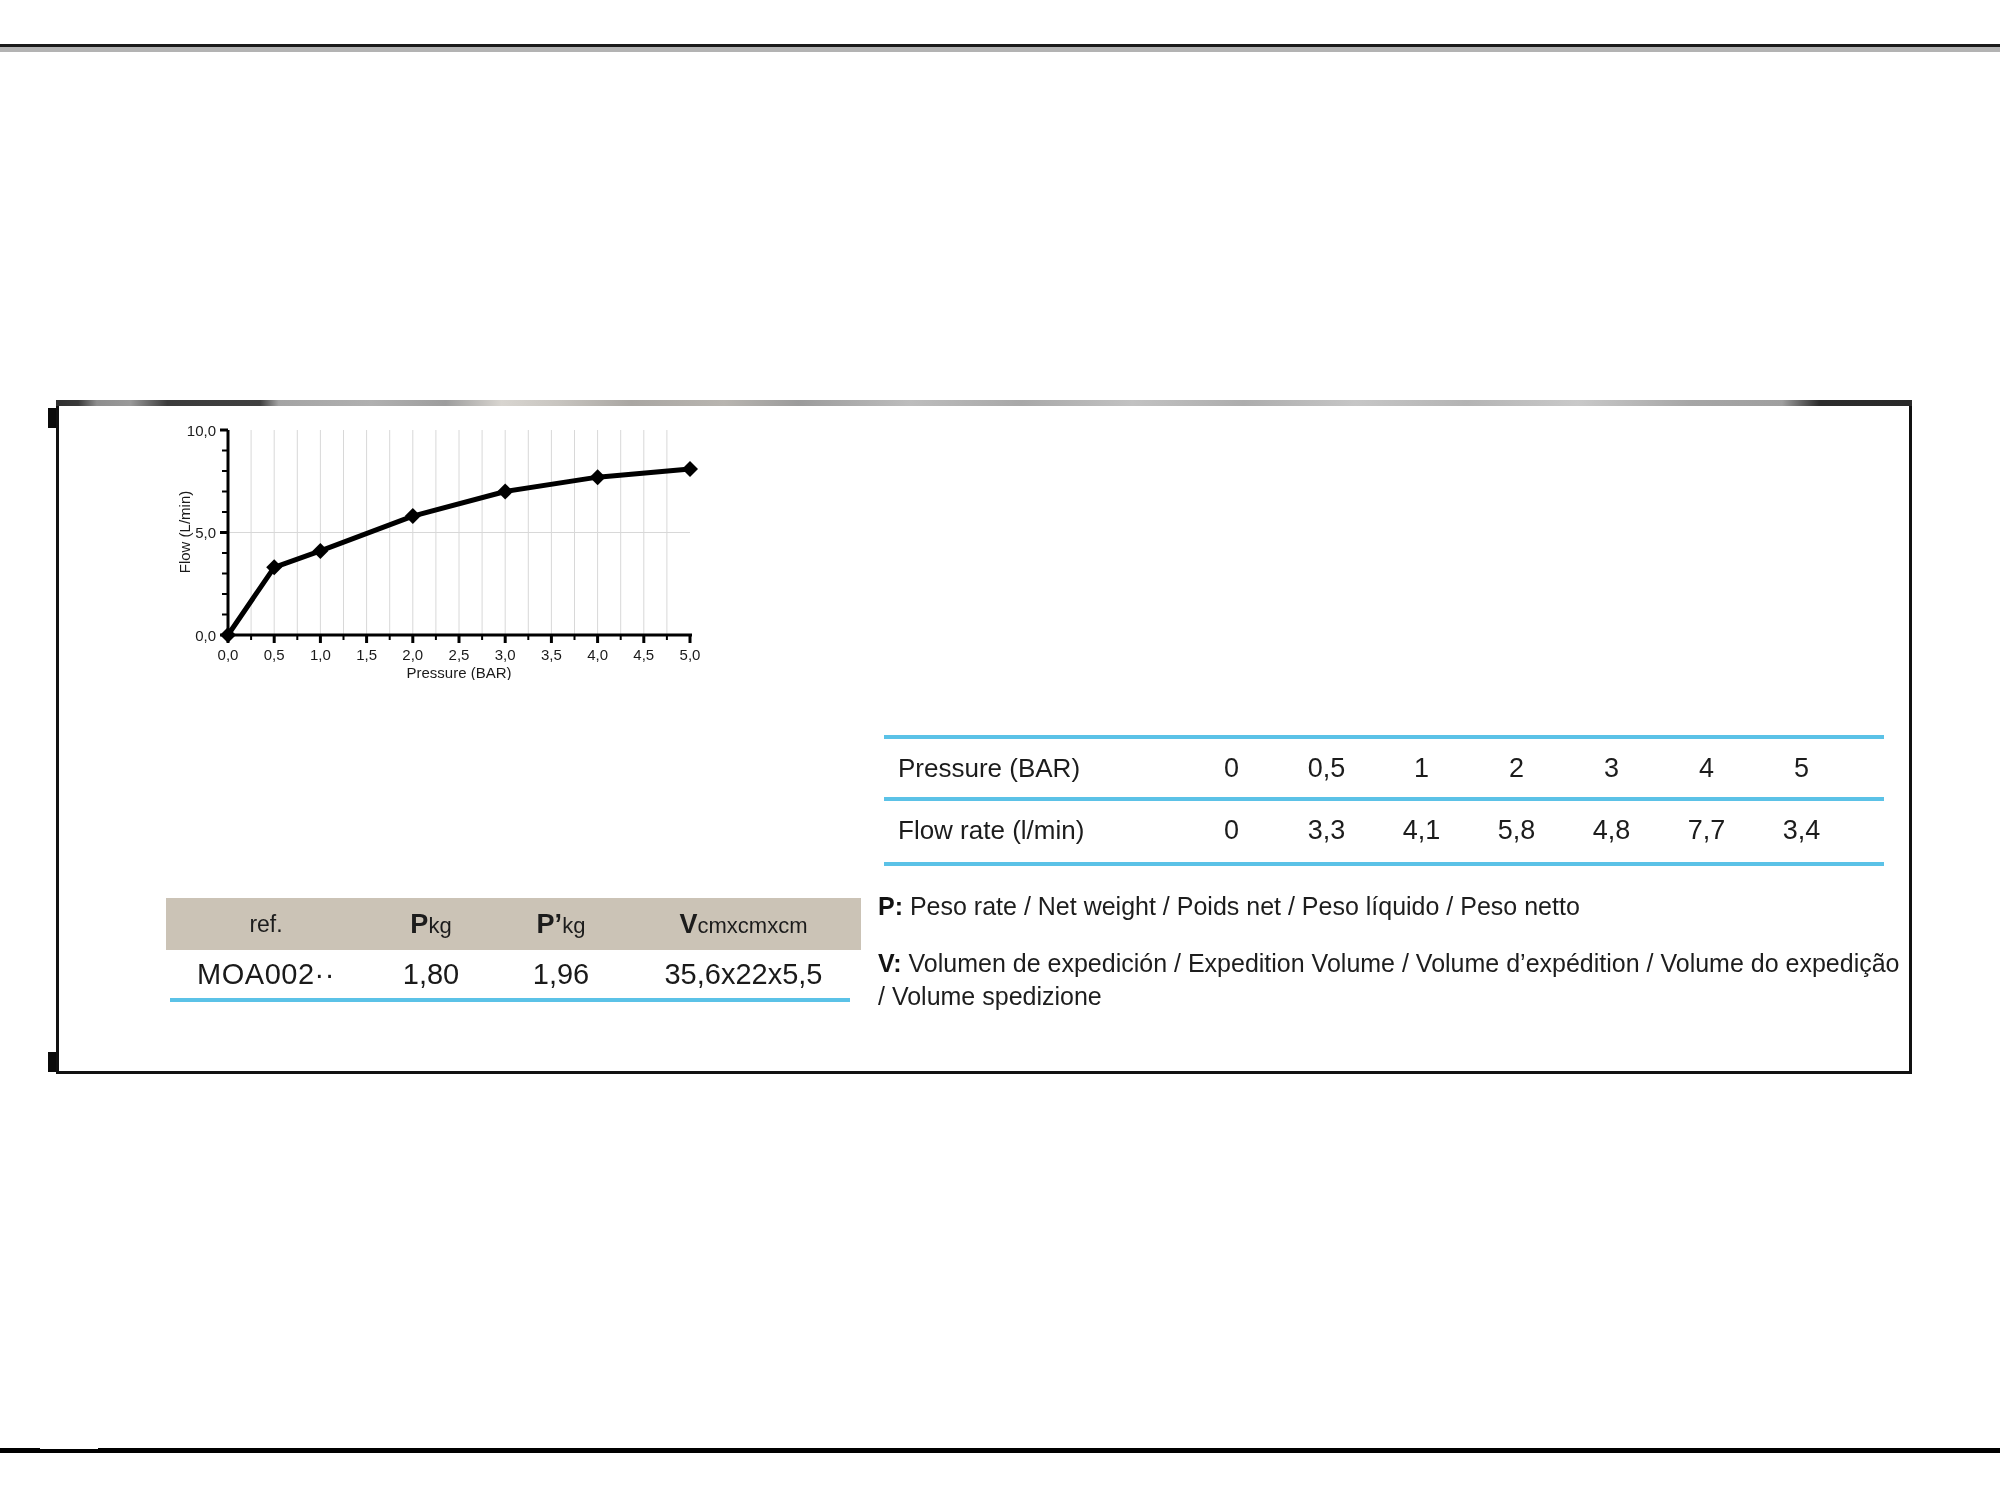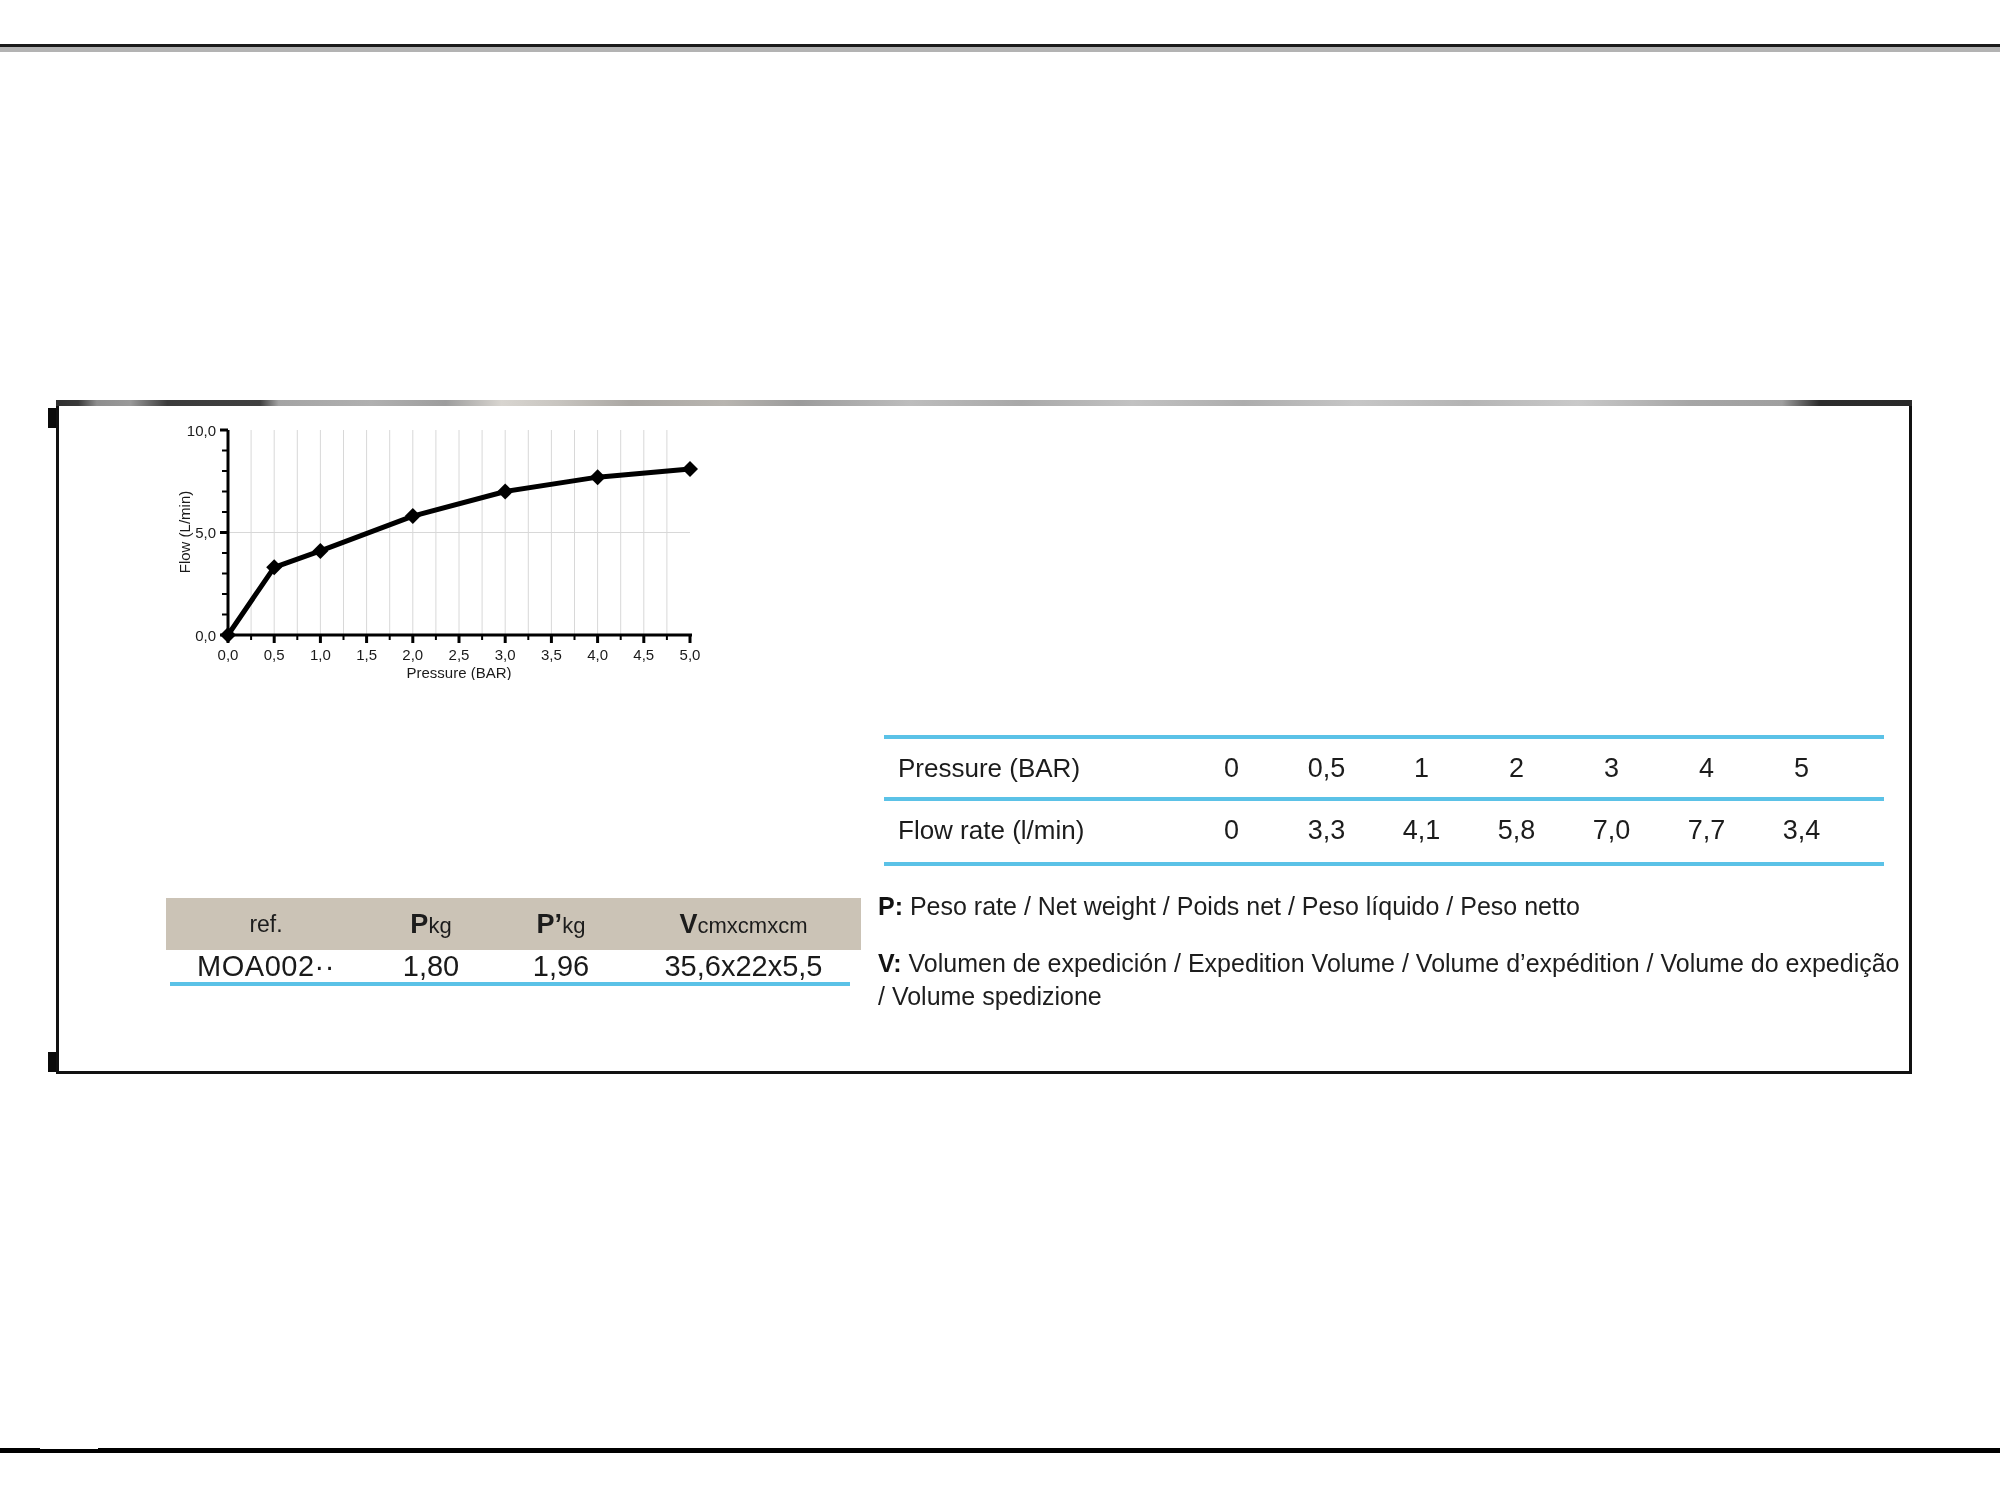--- a/index.html
+++ b/index.html
@@ -141,21 +141,21 @@
     left: 166px; top: 898px;
     width: 695px;
   }
   .ref-head {
     background: #cbc3b6;
     height: 52px;
     display: flex;
     align-items: center;
   }
   .ref-body {
-    height: 32px;
+    height: 48px;
     display: flex;
     align-items: center;
     background: #ffffff;
   }
   .ref-underline {
     height: 4px;
     background: #5bc2e7;
     width: 680px;
     margin-left: 4px;
   }
@@ -306,21 +306,21 @@
   <div class="cell-val">4</div>
   <div class="cell-val">5</div>
 </div>
 
 <div class="dt-row dt-row-b">
   <div class="cell-label">Flow rate (l/min)</div>
   <div class="cell-val">0</div>
   <div class="cell-val">3,3</div>
   <div class="cell-val">4,1</div>
   <div class="cell-val">5,8</div>
-  <div class="cell-val">7,0</div>
+  <div class="cell-val">4,8</div>
   <div class="cell-val">7,7</div>
   <div class="cell-val">3,4</div>
 </div>
 
 <div class="ref-table">
   <div class="ref-head">
     <div class="rc-ref hdr">
       <span class="ref-lbl">ref.</span>
     </div>
     <div class="rc-p hdr">

